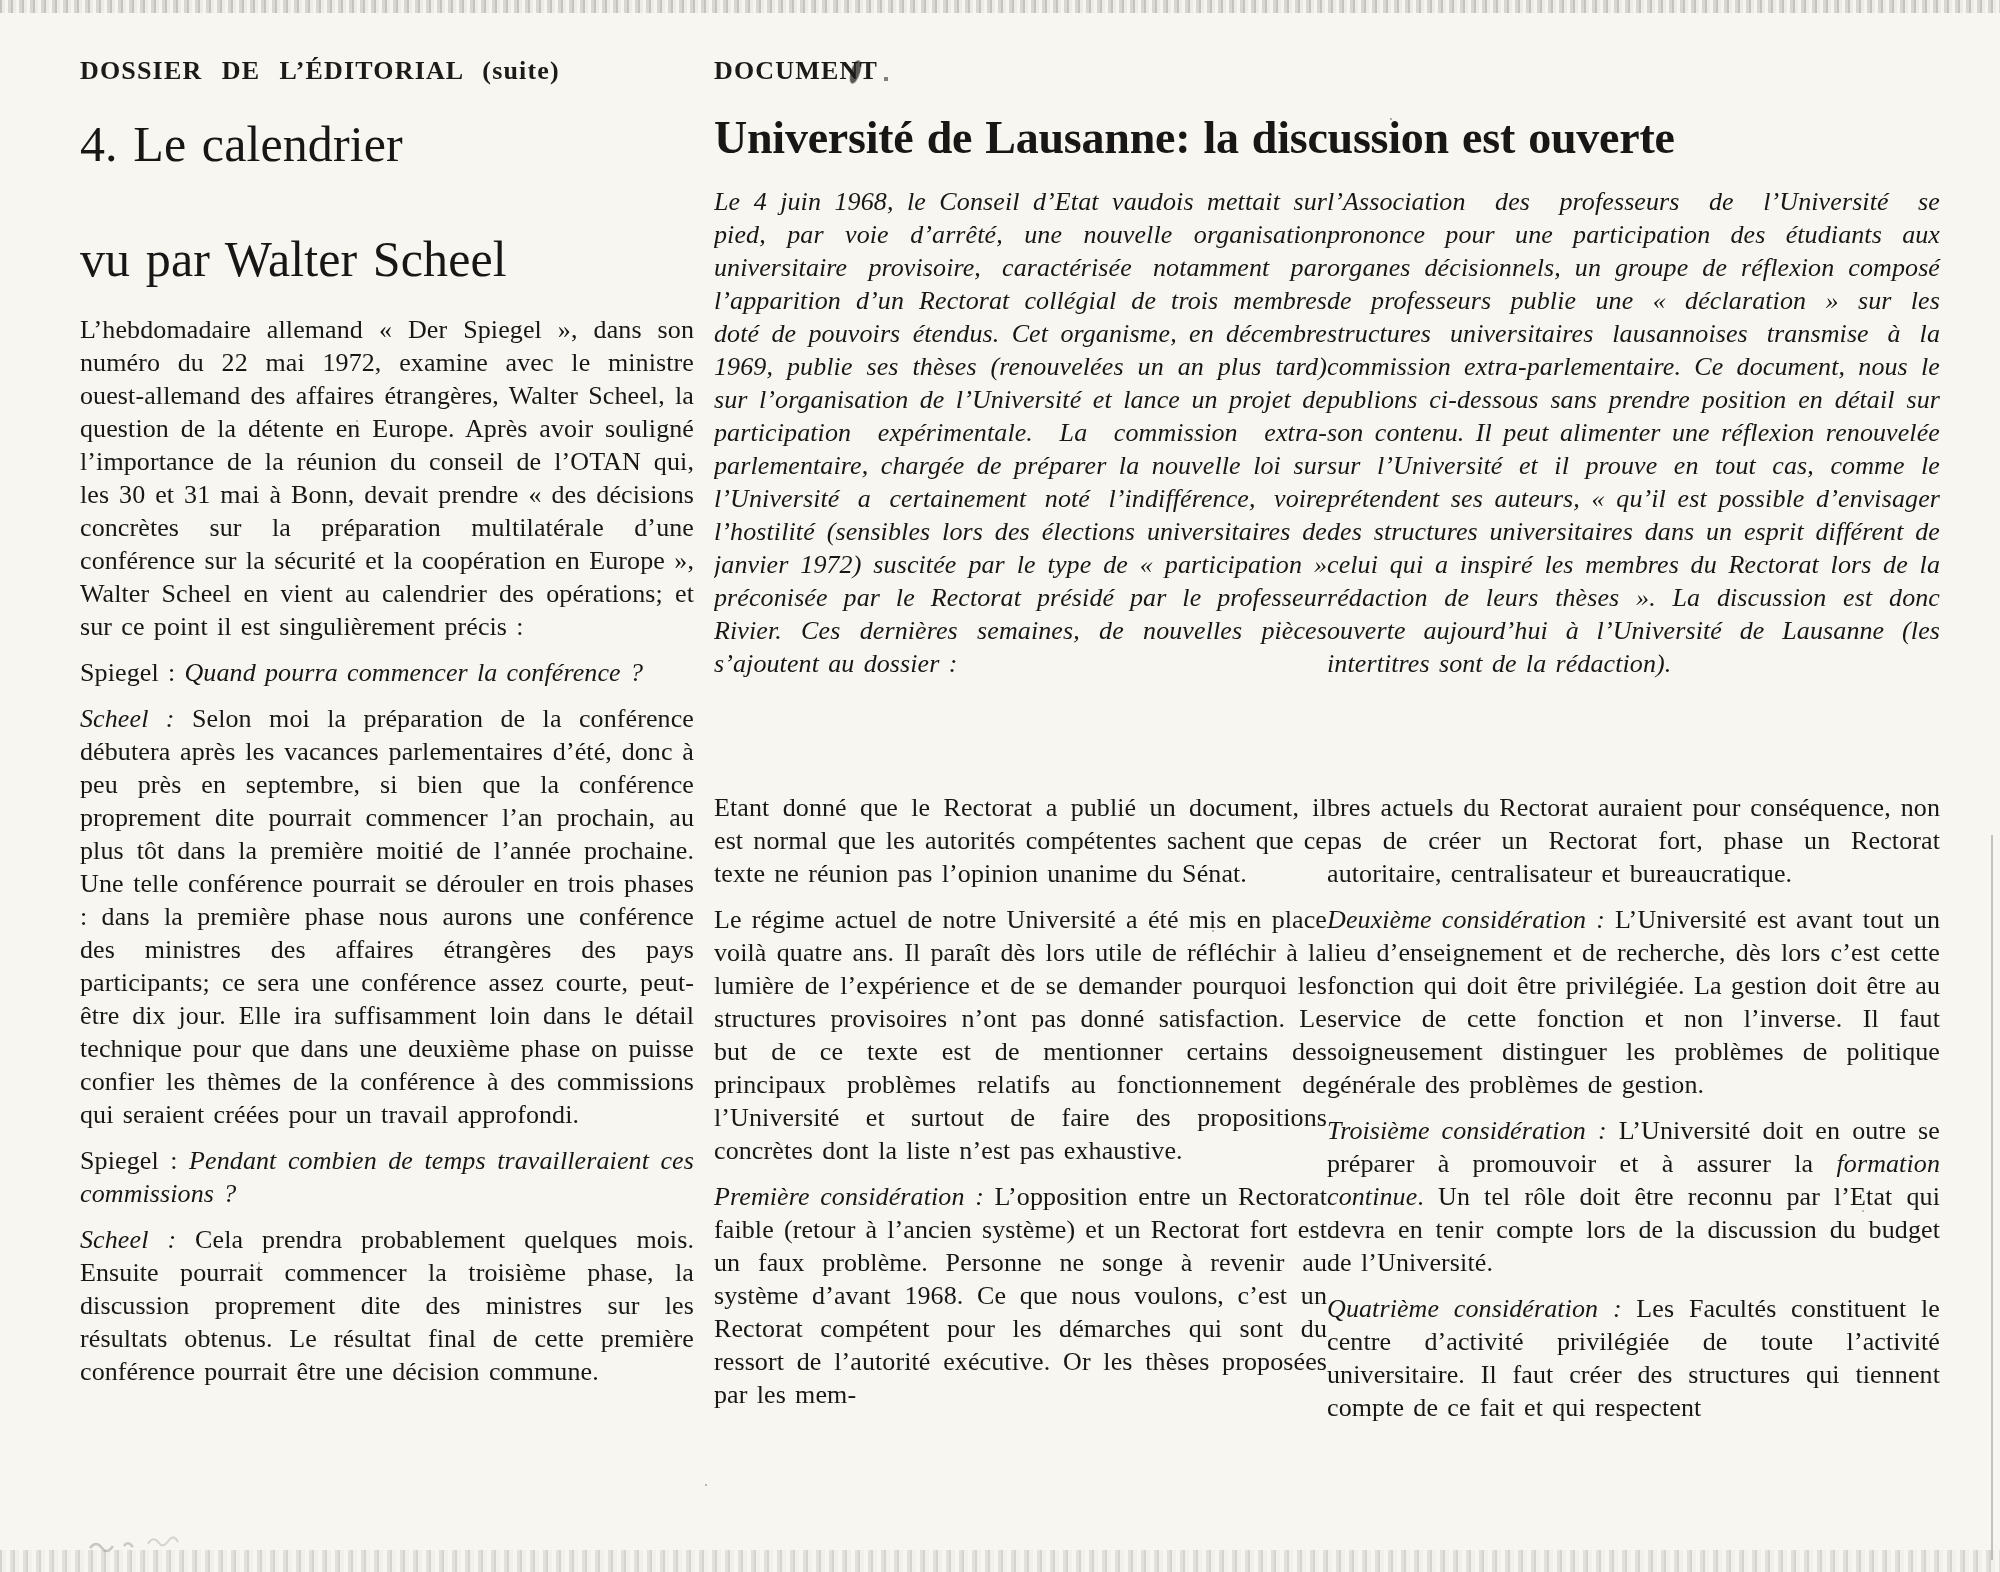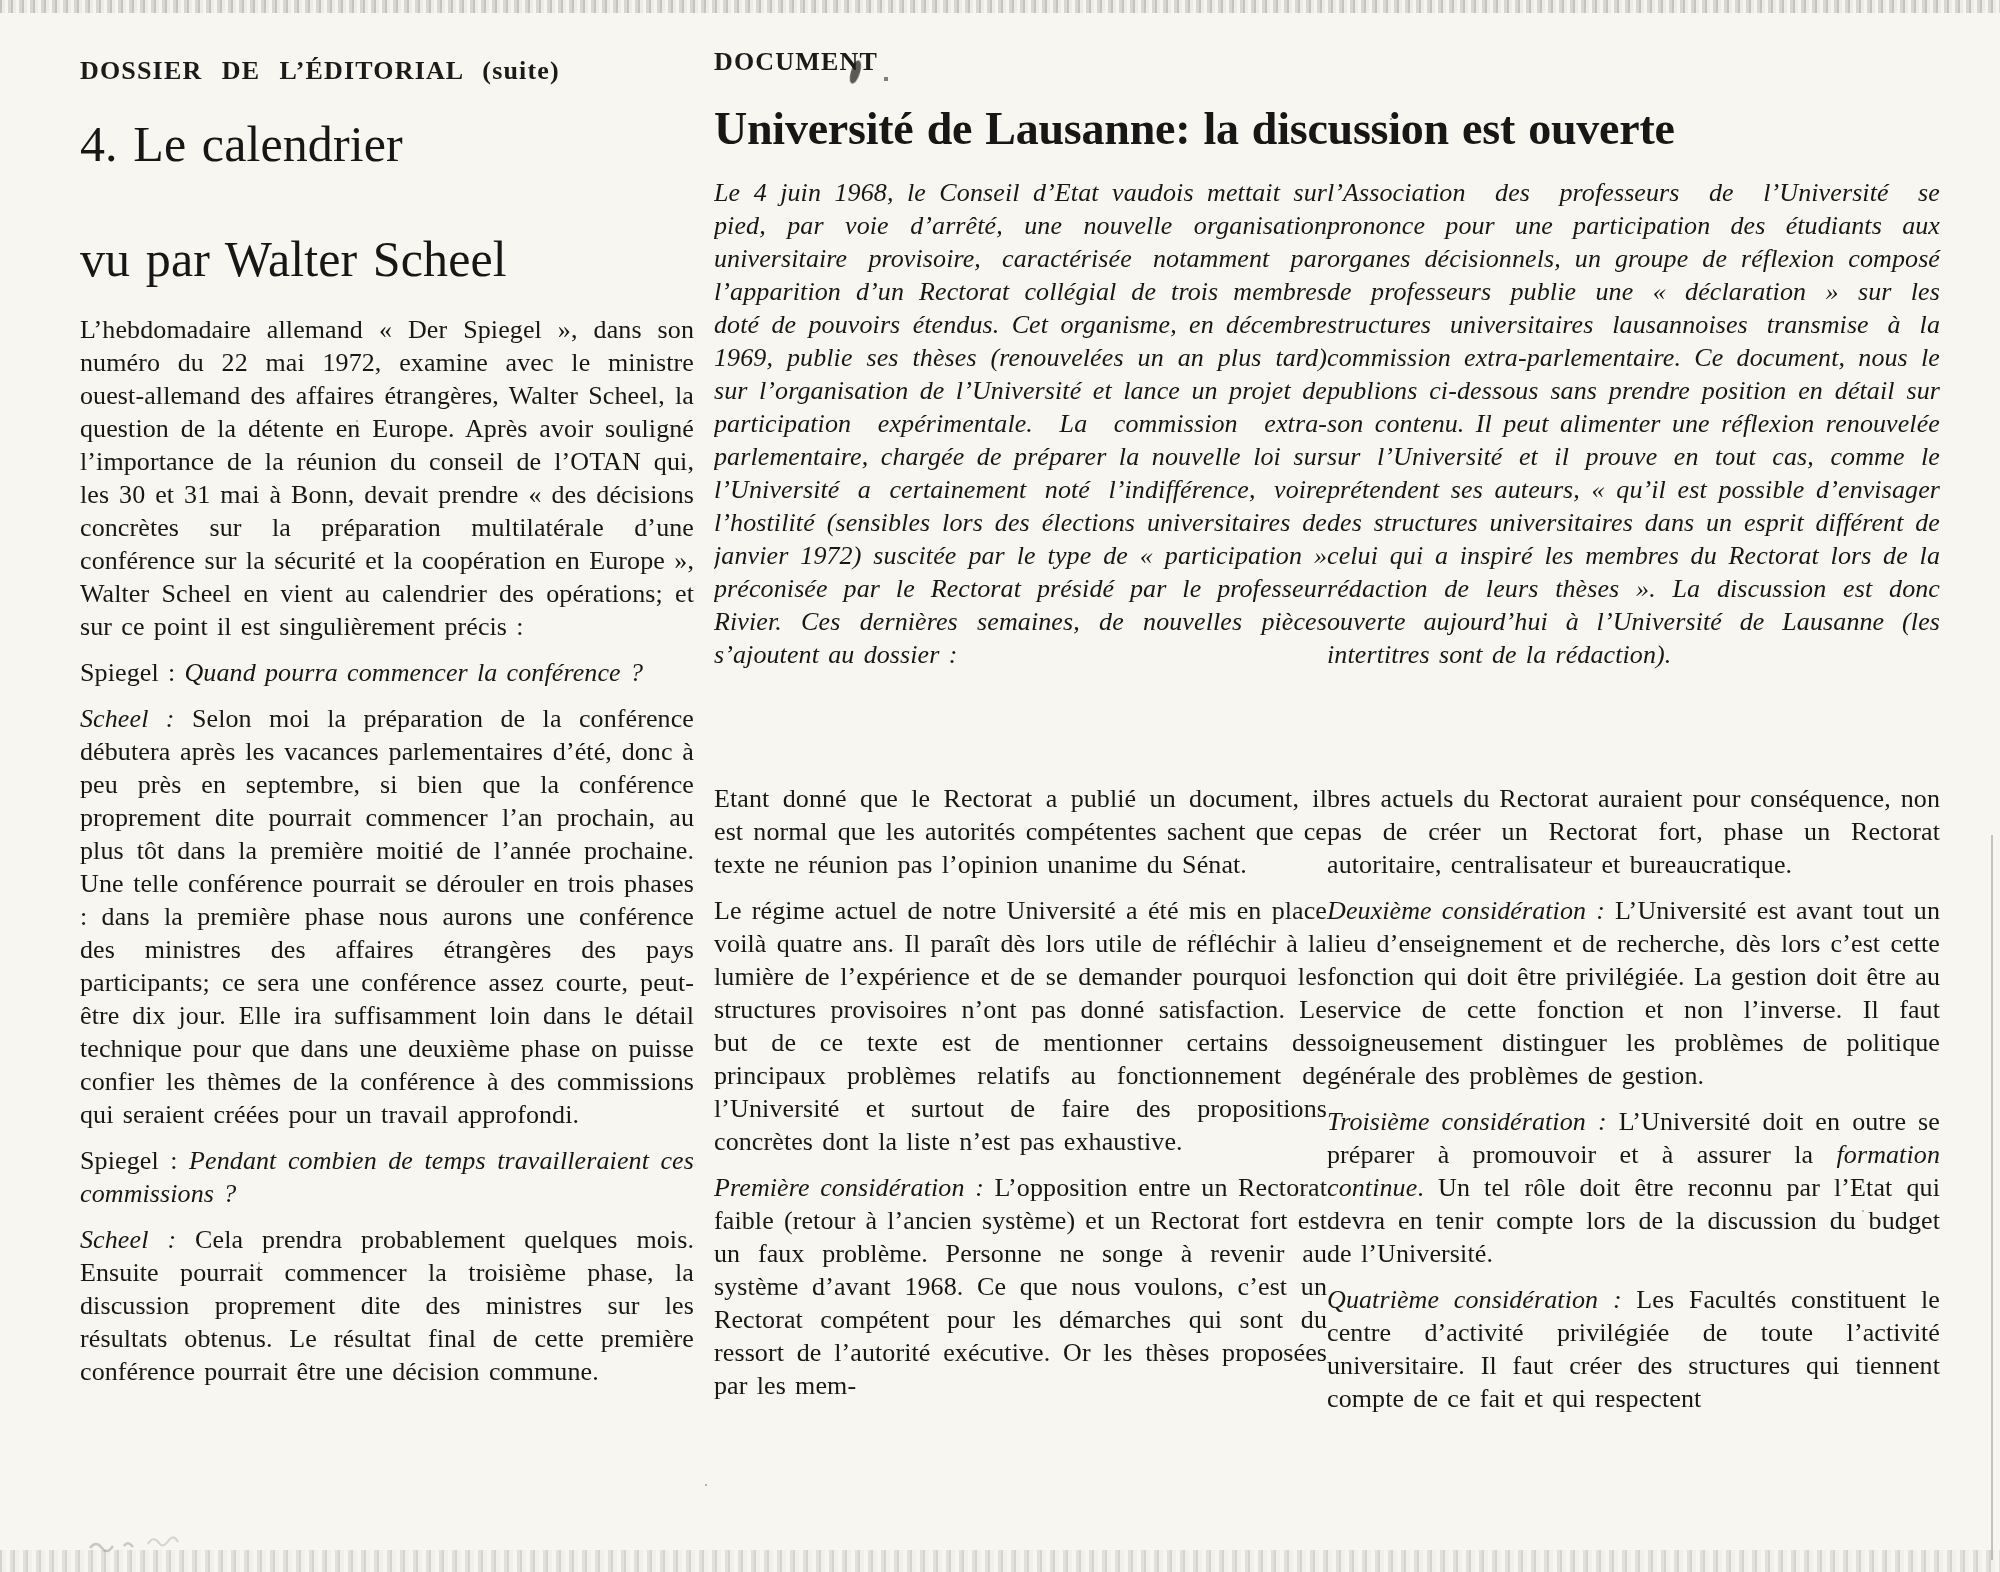--- a/index.html
+++ b/index.html
@@ -69,21 +69,21 @@
     text-align:justify;text-justify:inter-word;
     word-spacing:.10em;letter-spacing:.004em;
   }
   .body-copy p:last-child{margin-bottom:0;}
   .it{font-style:italic;}
   .rm{font-style:normal;}
   .intro-copy p{font-style:italic;}
   
   .left-col{position:absolute;left:56px;top:56px;width:614px;margin-left:24px;}
   .left-col .body-copy{margin-top:24px;}
-  .doc-section{position:absolute;left:714px;top:47px;width:1272px;}
+  .doc-section{position:absolute;left:714px;top:56px;width:1272px;}
   .two-col{display:flex;}
   .two-col .col{width:613px;}
   .intro-block{margin-top:21px;height:586px;overflow:hidden;}
   .decl-block{margin-top:20px;}
 </style>
 </head>
 <body>
 
 <div class="page">
 

